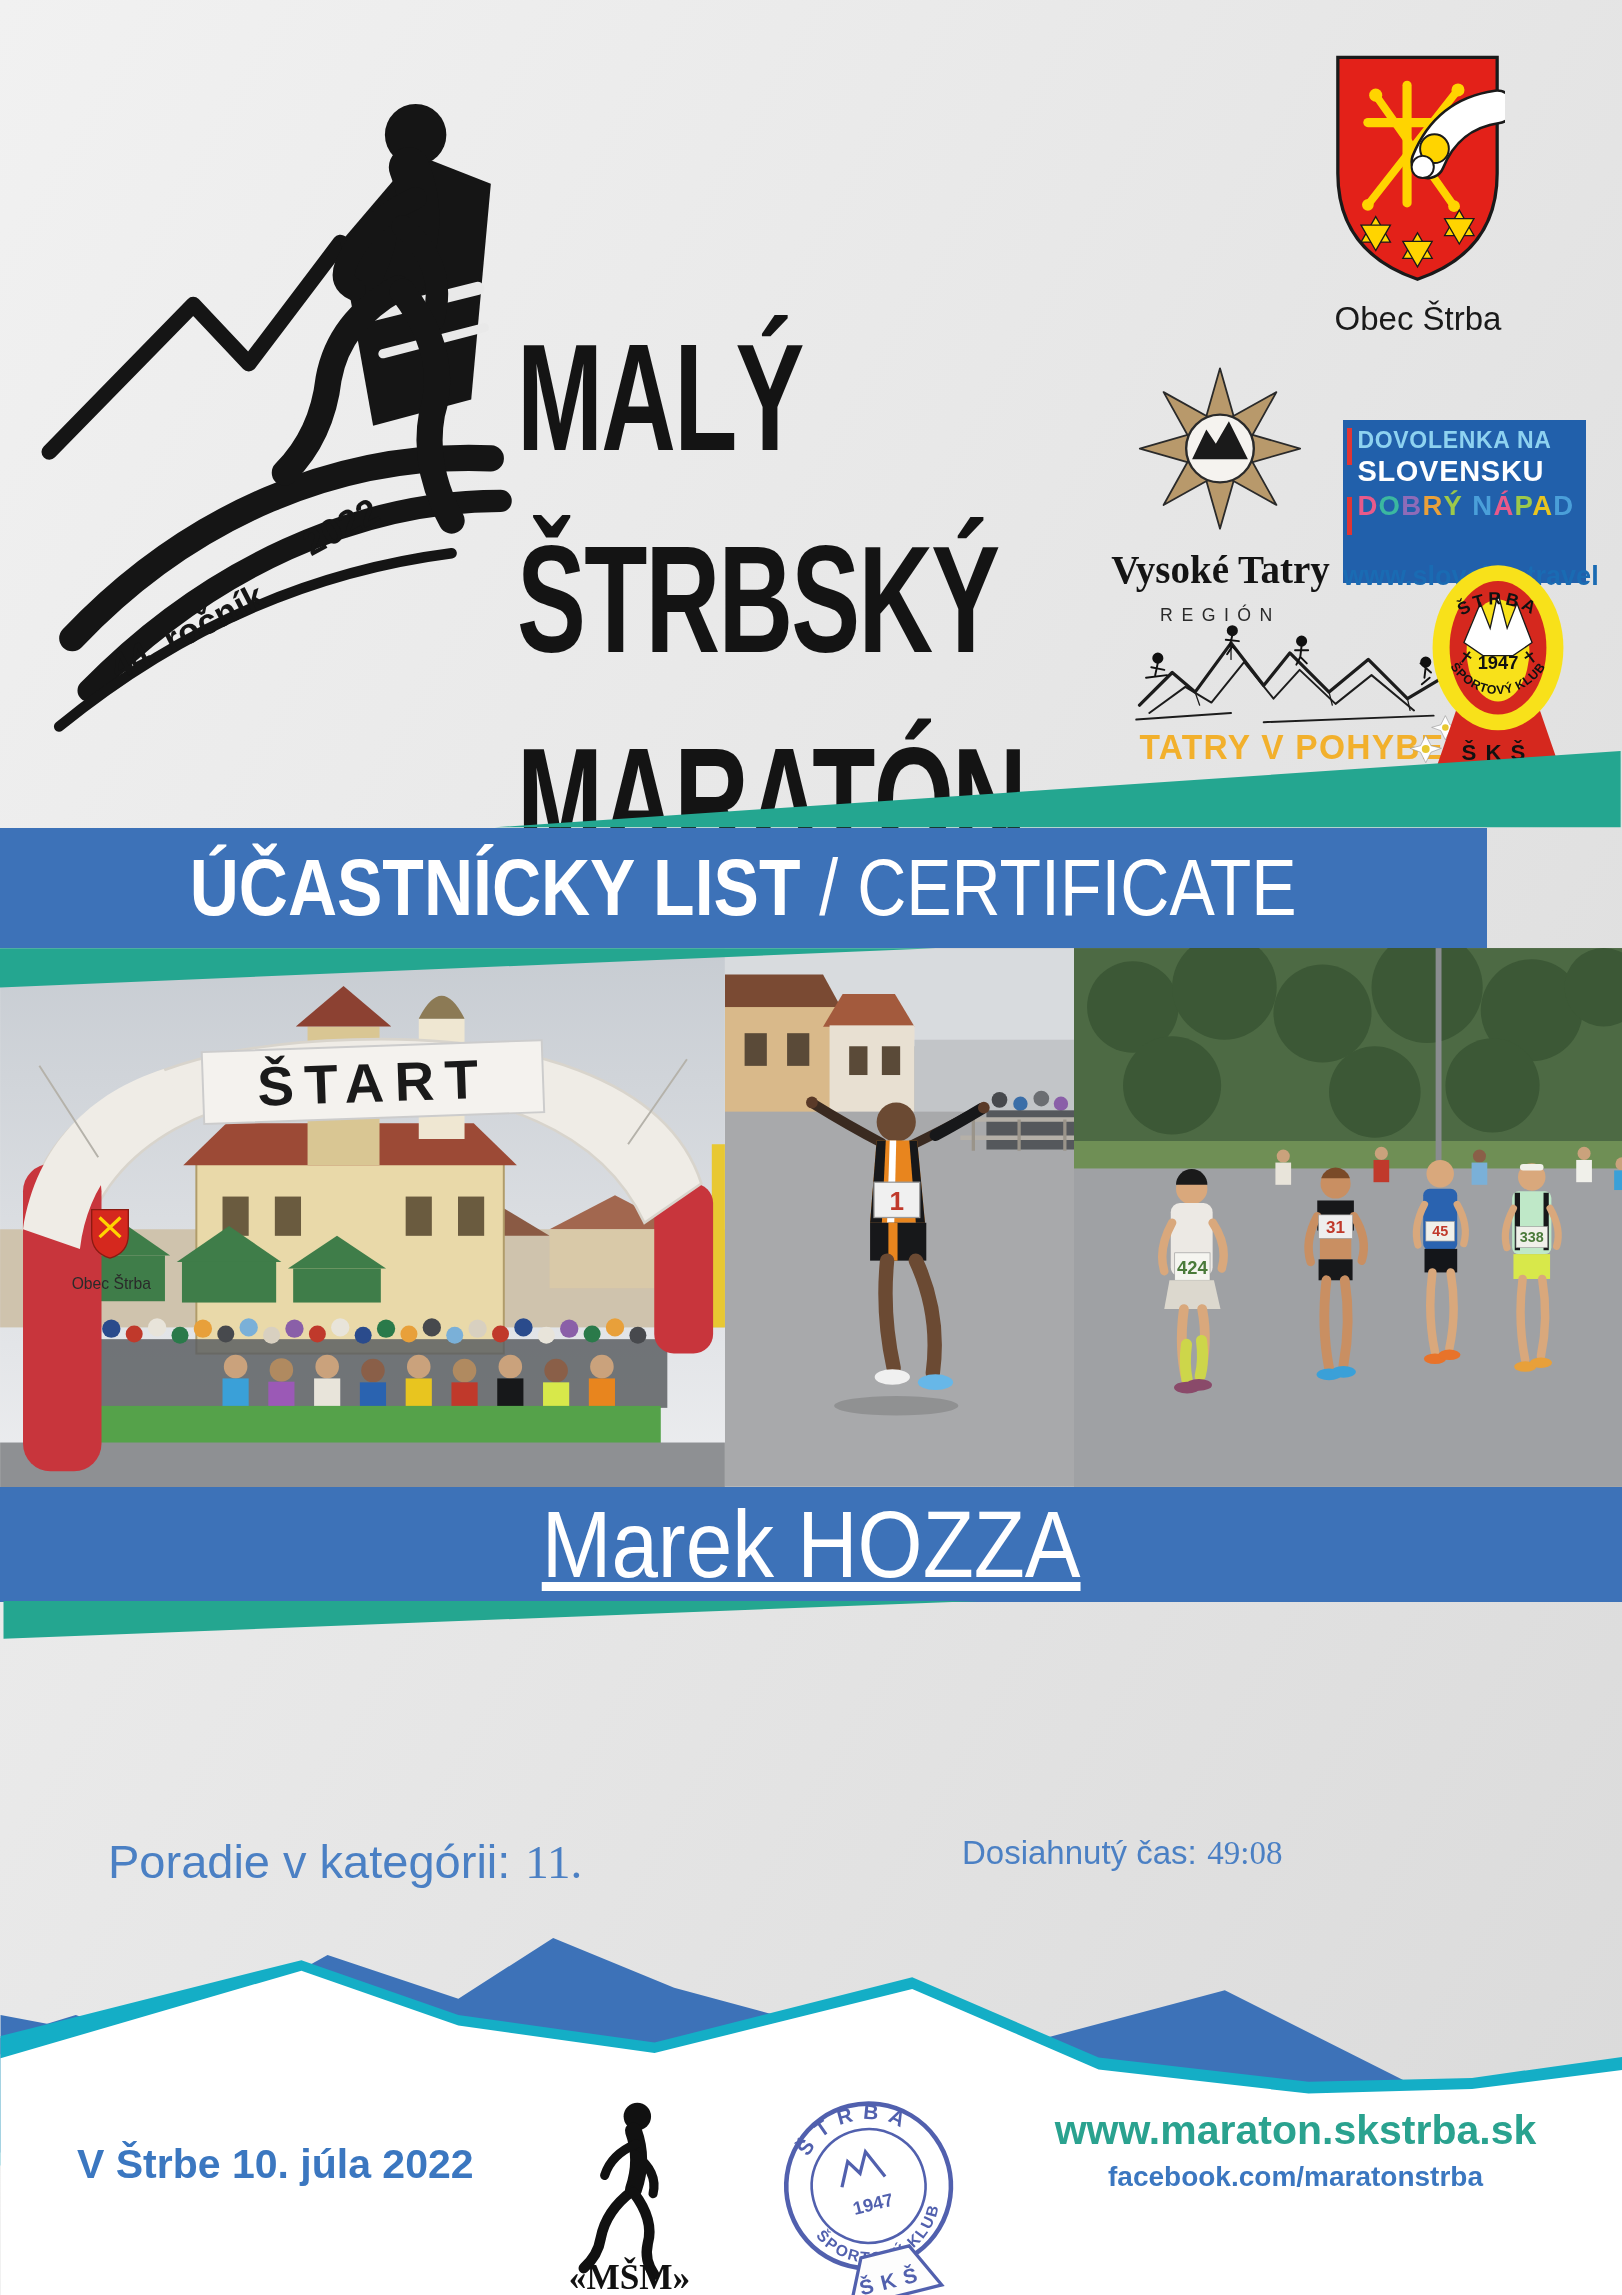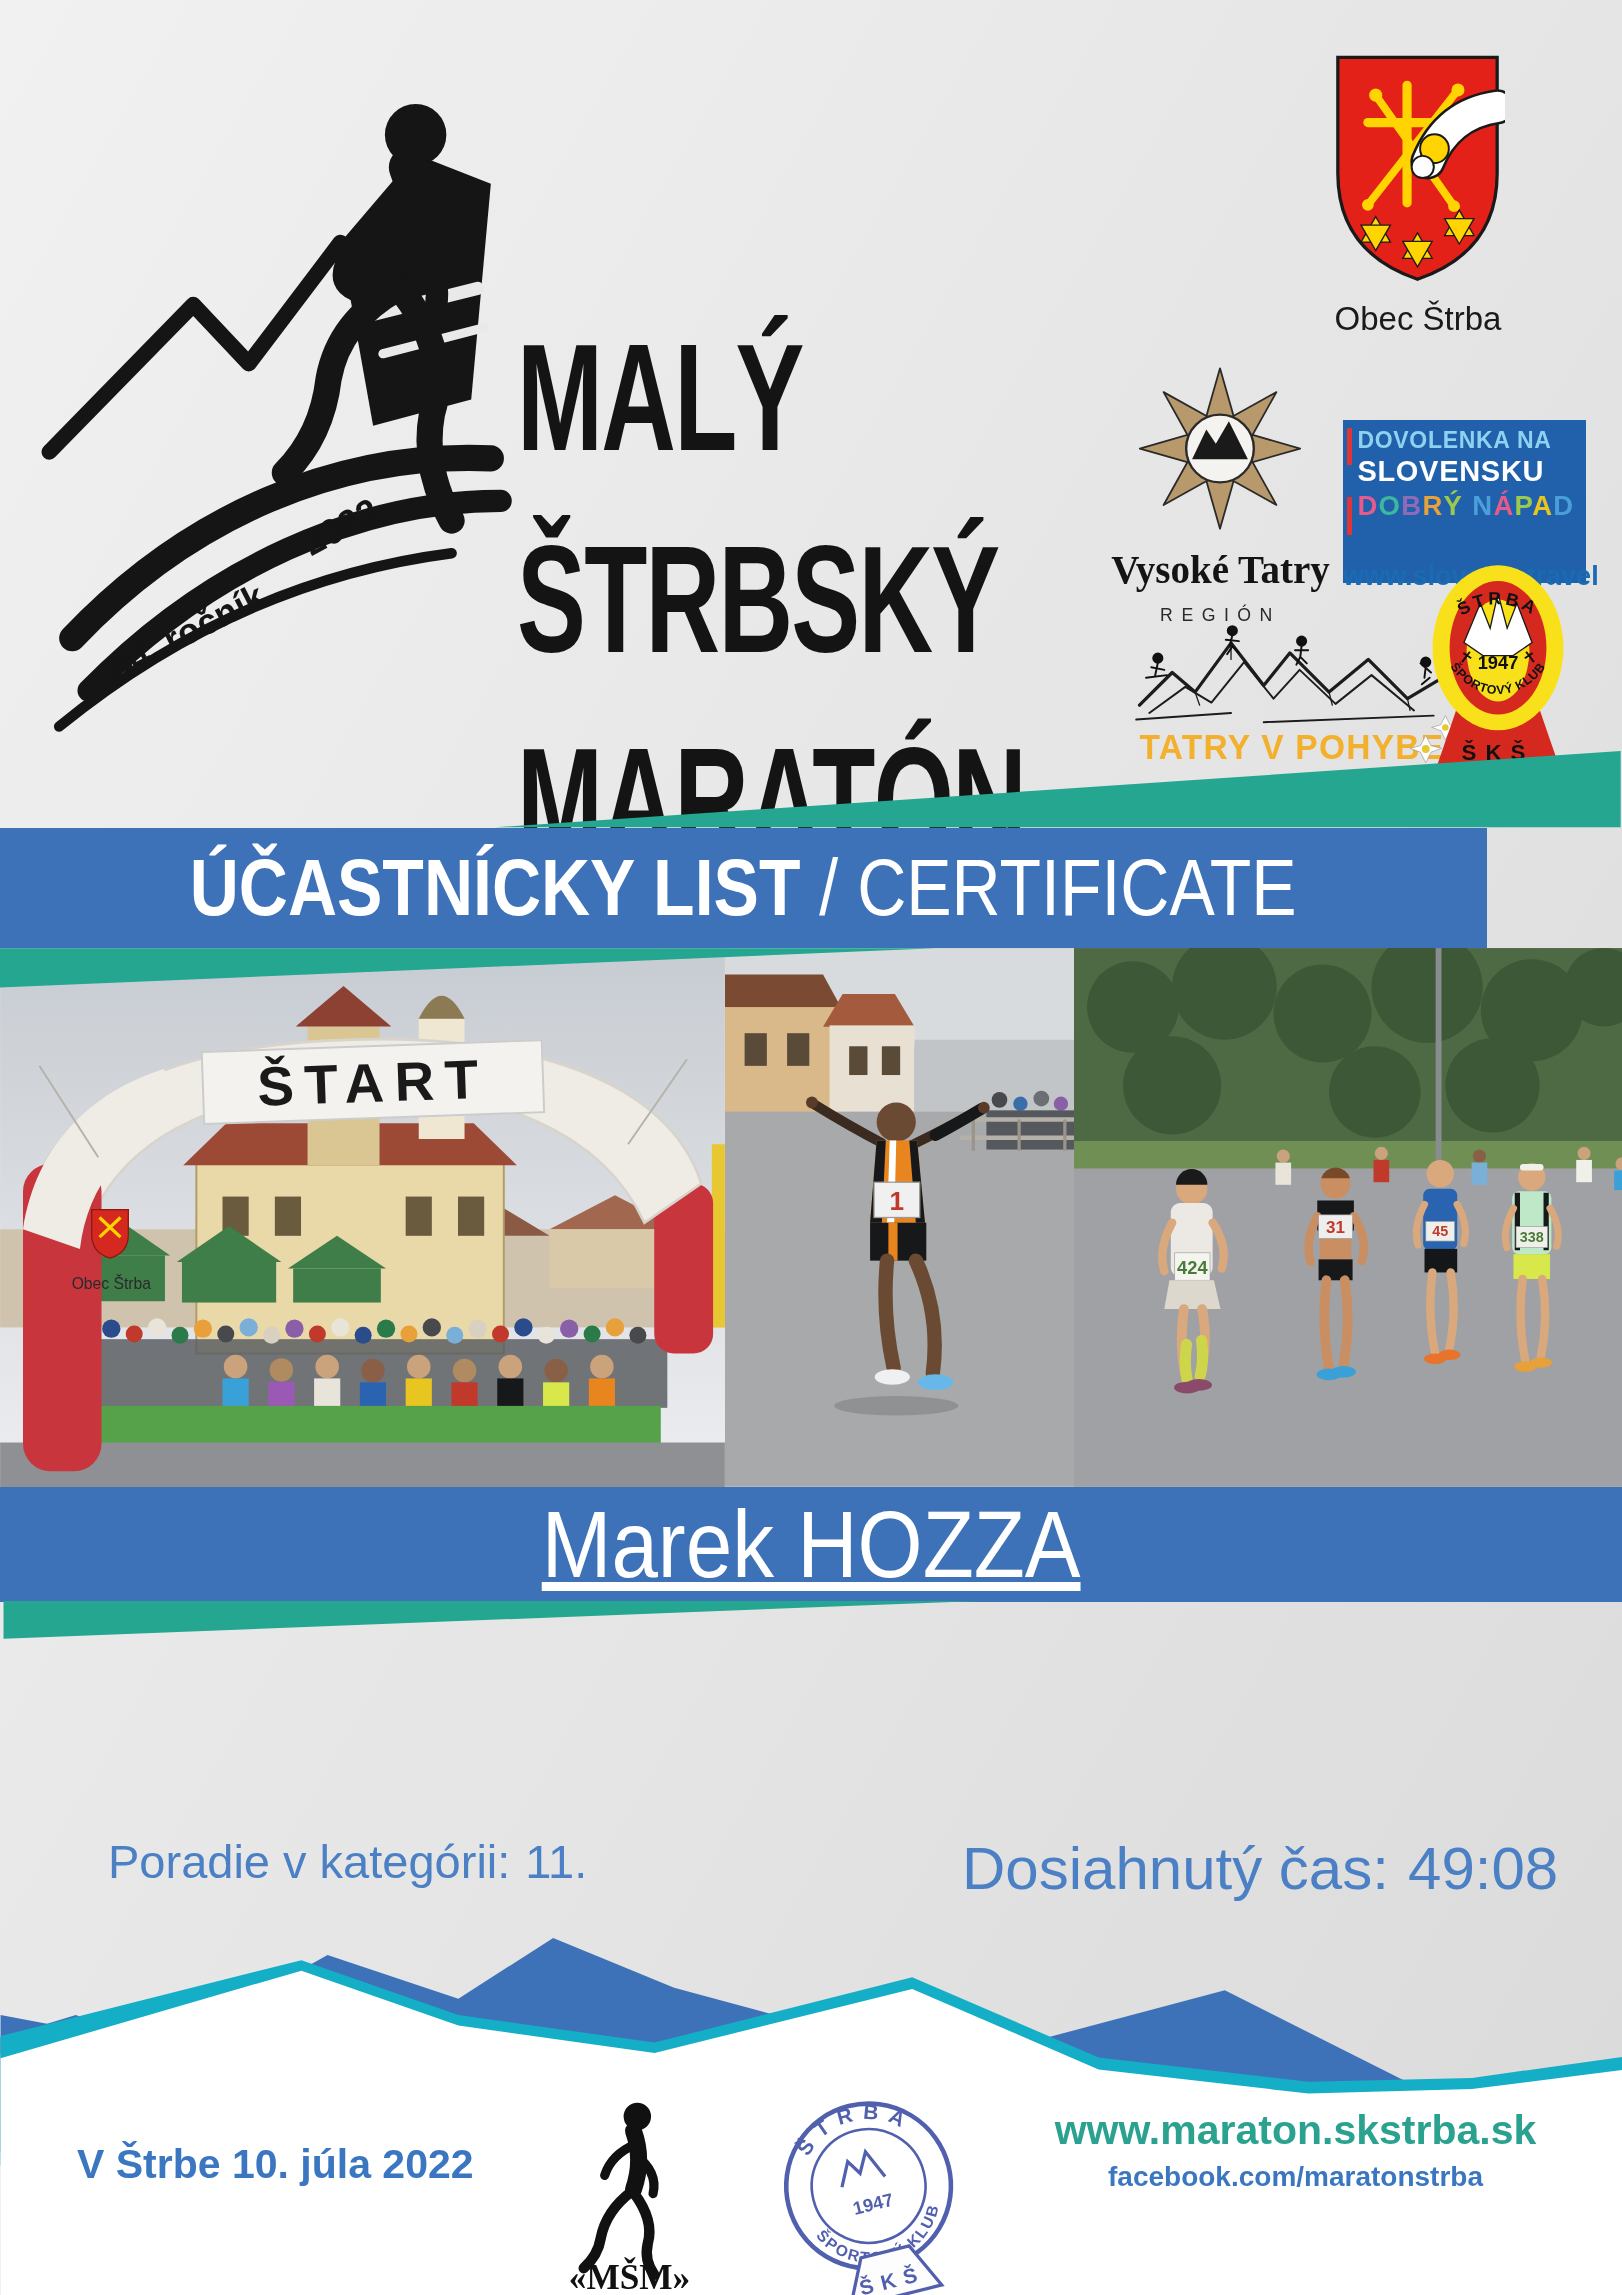--- a/index.html
+++ b/index.html
@@ -31,22 +31,22 @@
   #band1 .b1{font-size:80px;}
   #band1 .bold{font-weight:700;}
   #band1 .light{font-weight:400;}
   #band2{left:0;top:1487px;width:1623px;height:115px;background:#3d72b8;
          display:flex;align-items:center;justify-content:center;color:#fff;text-decoration:underline;}
   #band2 .b2{font-size:95px;font-weight:400;transform:scaleX(.88);}
   
   #result-lines{left:0;top:1661px;width:1623px;text-align:center;color:#141414;
                 font-size:42px;line-height:67px;}
   #rank{left:108px;top:1834px;font-size:47px;color:#4b80c4;}
-  #time{left:962px;top:1834px;font-size:60px;color:#4b80c4;}
-  #rank .val,#time .val{margin-left:.32em;}
+  #time{left:962px;top:1834px;font-size:33px;color:#4b80c4;}
+  #rank .val,#time .val{margin-left:.32em;font-family:Liberation Serif, serif;}
   
   #date{left:77px;top:2141px;font-size:41px;font-weight:700;color:#3b77c0;z-index:6;}
   #urls{left:1001px;top:2107px;width:589px;text-align:center;z-index:6;}
   #url-web{font-size:41px;font-weight:700;color:#2aa28f;}
   #url-fb{margin-top:6.5px;font-size:28px;font-weight:700;color:#3b77c0;}
   svg text{font-family:"Liberation Sans",sans-serif;}
   .serif{font-family:"Liberation Serif",serif;}
 </style>
 </head>
 <body>

